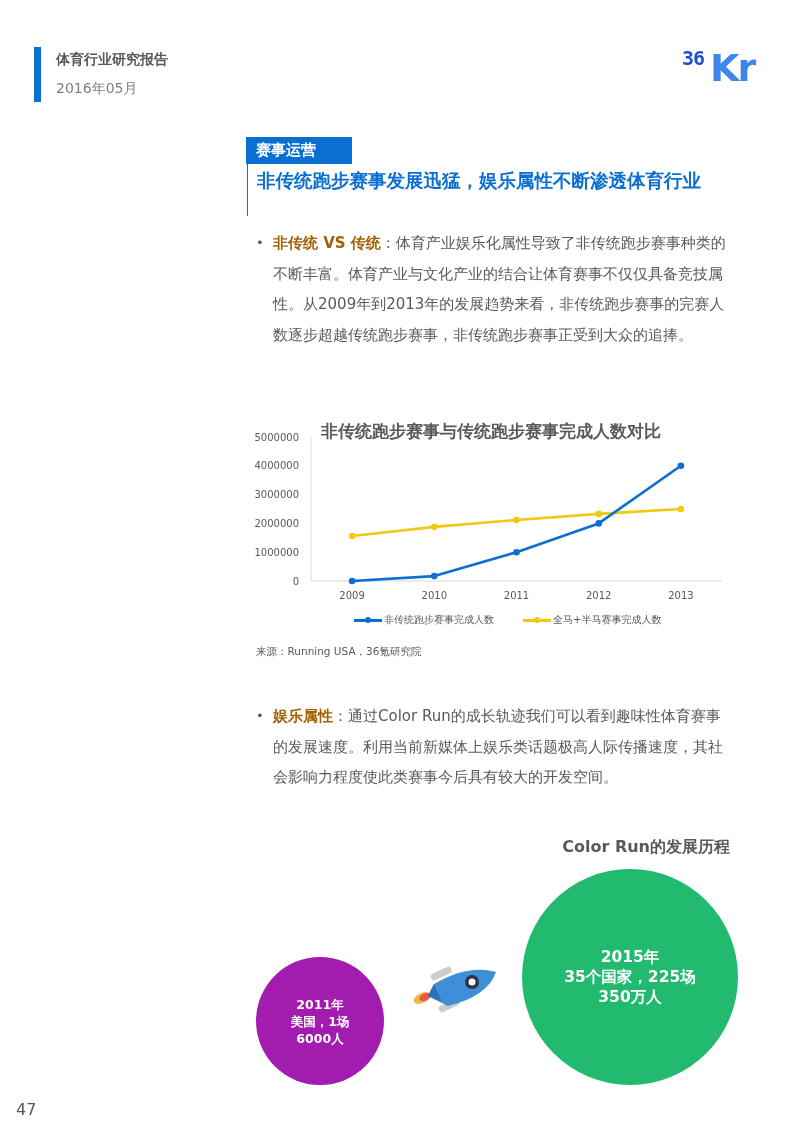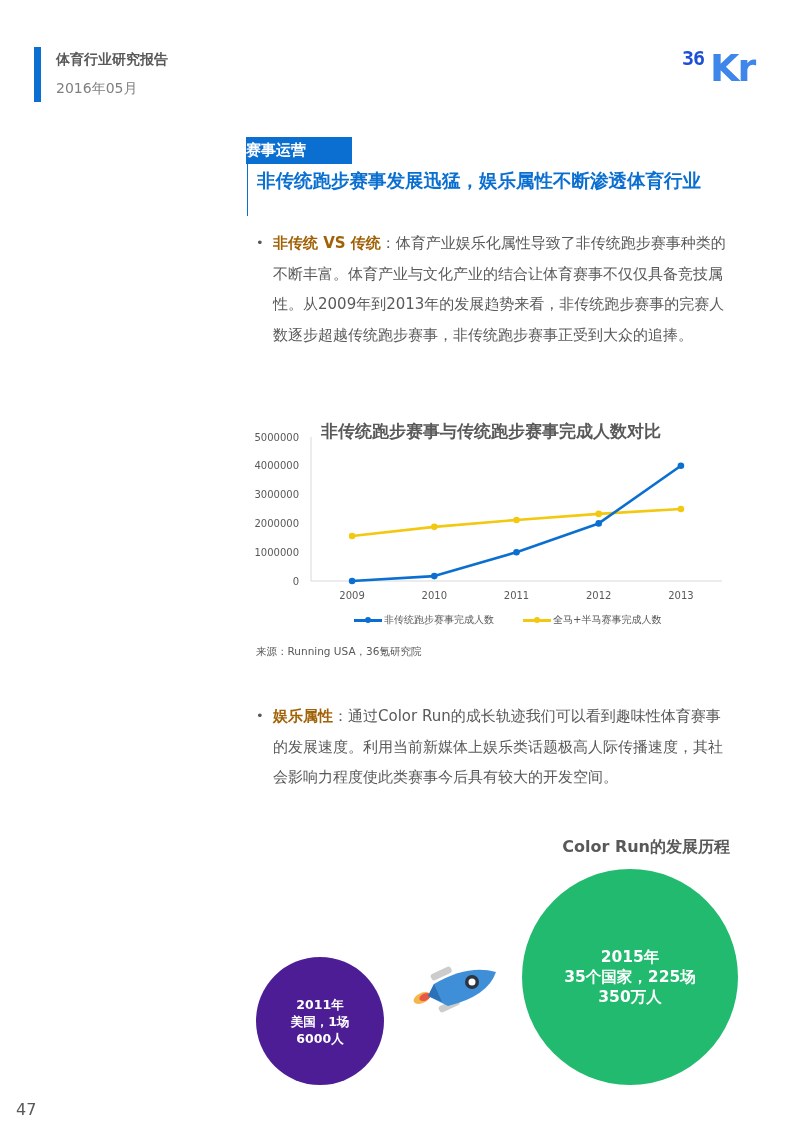--- a/index.html
+++ b/index.html
@@ -8,21 +8,21 @@
   .hdr-bar { position:absolute; left:34px; top:47px; width:7px; height:55px; background:#0a6fd0; }
   .hdr-title { position:absolute; left:56px; top:51px; font-size:14px; font-weight:bold; color:#595959; }
   .hdr-date { position:absolute; left:56px; top:80px; font-size:14px; color:#7f7f7f; }
   .logo { position:absolute; left:680px; top:42px; width:86px; height:52px; }
   .logo .s36 { position:absolute; left:2px; top:4px; font-size:20px; font-weight:bold; color:#1d4ed8;
                font-family:"DejaVu Sans Mono","Liberation Mono",monospace; letter-spacing:-1px; }
   .logo .kr { position:absolute; left:30px; top:4px; font-size:38px; font-weight:bold; color:#3e86ea;
               font-family:"DejaVu Sans","Liberation Sans",sans-serif; letter-spacing:-2px;text-align:right; }
 
   .sec-tag { position:absolute; left:246px; top:137px; width:106px; height:27px; background:#0a6fd0;
-             color:#fff; font-size:15px; font-weight:bold; line-height:27px; box-sizing:border-box; }
+             color:#fff; font-size:15px; font-weight:bold; line-height:27px; padding-left:10px; box-sizing:border-box; }
   .sec-line { position:absolute; left:247px; top:164px; width:1px; height:52px; background:#0a6fd0; }
   .sec-title { position:absolute; left:257px; top:168px; font-size:18.5px; font-weight:bold; color:#0a6fd0; white-space:nowrap; }
 
   .para { position:absolute; left:256px; width:474px; font-size:15px; line-height:30.5px; color:#595959; }
   .para .bullet { position:absolute; left:0; top:0; font-size:13px; }
   .para .body { margin-left:17px; }
   .para b { color:#a16207; }
   .p1 { top:228px; }
   .p2 { top:701px; }
 
@@ -31,21 +31,21 @@
   .chart { position:absolute; left:250px; top:425px; width:480px; height:190px; }
   .legend { position:absolute; left:266px; top:613px; width:480px; height:18px; font-size:10px; color:#595959; }
   .legend .item { position:absolute; top:0; display:flex; align-items:center; white-space:nowrap; }
   .legend .swatch { display:inline-block; width:28px; height:3px; margin-right:2px; position:relative; }
   .legend .swatch::after { content:""; position:absolute; left:11px; top:-2px; width:6px; height:6px; border-radius:50%; background:inherit; }
   .source { position:absolute; left:256px; top:645px; font-size:10.5px; color:#595959; }
 
   .cr-title { position:absolute; left:256px; width:474px; top:837px; text-align:right; font-size:16px; font-weight:bold; color:#595959; }
   .circle { position:absolute; border-radius:50%; display:flex; align-items:center; justify-content:center;
             text-align:center; color:#fff; font-weight:bold; }
-  .c1 { left:256px; top:957px; width:128px; height:128px; background:#4c1d95; font-size:12.5px; line-height:17px; }
+  .c1 { left:256px; top:957px; width:128px; height:128px; background:#a21caf; font-size:12.5px; line-height:17px; }
   .c2 { left:522px; top:869px; width:216px; height:216px; background:#21ba6e; font-size:15.5px; line-height:20px; }
   .rocket { position:absolute; left:408px; top:960px; width:92px; height:60px; }
   .pagenum { position:absolute; left:16px; top:1100px; font-size:16px; color:#595959; }
 </style>
 </head>
 <body>
 
 <div class="hdr-bar"></div>
 <div class="hdr-title">体育行业研究报告</div>
 <div class="hdr-date">2016年05月</div>

